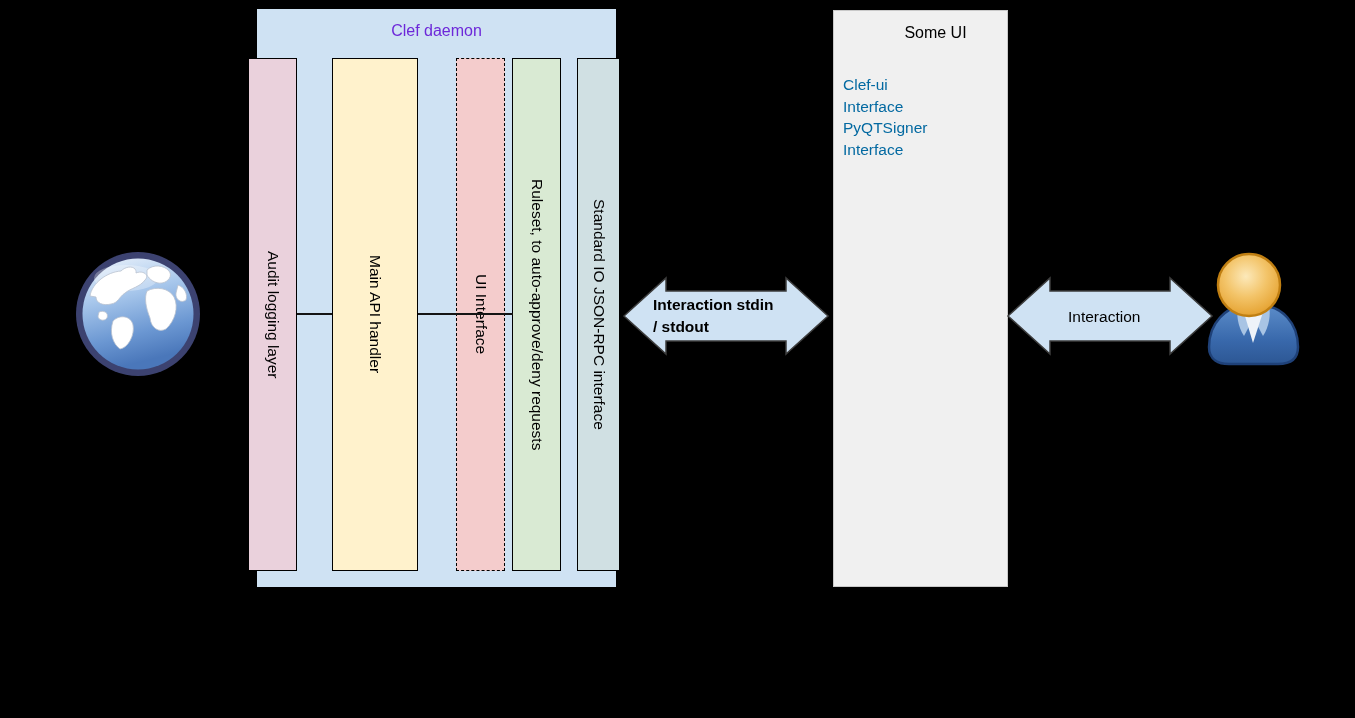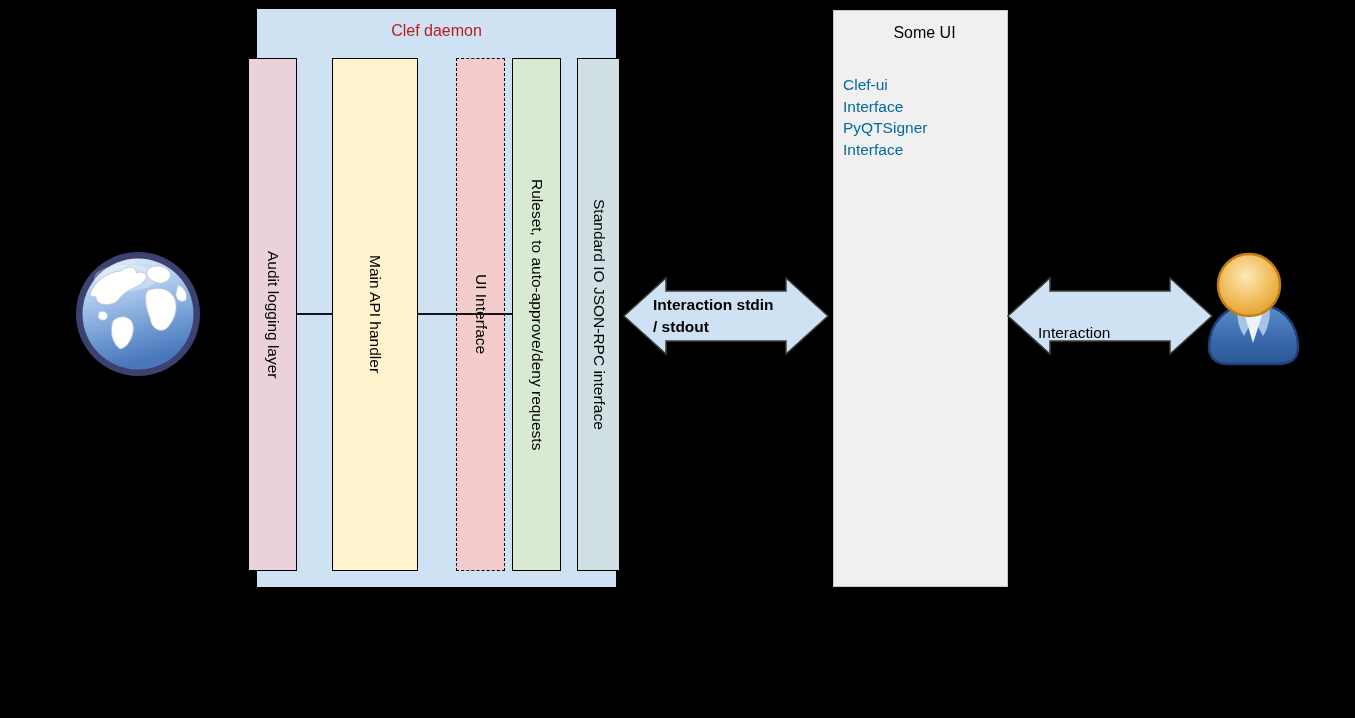--- a/index.html
+++ b/index.html
@@ -11,21 +11,21 @@
   }
   .abs{position:absolute;}
 
   
   .clef-box{
     left:256px;top:8px;width:361px;height:580px;
     border:1px solid #000;box-sizing:border-box;
   }
   .clef-title{
     position:absolute;left:0;top:13px;width:100%;
-    text-align:center;font-size:16px;color:#b91c1c;
+    text-align:center;font-size:16px;color:#6d28d9;
   }
 
   
   .bar{
     position:absolute;top:58px;height:513px;
     border:1px solid #000;box-sizing:border-box;
     display:flex;align-items:center;justify-content:center;
   }
   .bar span{
     writing-mode:vertical-rl;
@@ -42,31 +42,31 @@
   .hline-1{left:297px;top:313px;width:35px;}
   .hline-2{left:418px;top:313px;width:95px;}
   .vtick{position:absolute;left:148px;top:306px;width:2px;height:21px;background:#111;}
 
   
   .someui-box{
     left:833px;top:10px;width:175px;height:577px;
     border:1px solid #c9c9c9;box-sizing:border-box;
   }
   .someui-title{
-    position:absolute;left:4px;top:13px;width:100%;
+    position:absolute;left:15px;top:13px;width:100%;
     text-align:center;font-size:16px;color:#000;
   }
   .someui-list{position:absolute;left:9px;top:63px;}
   .someui-item{font-size:15.5px;line-height:21.7px;color:#0369a1;white-space:nowrap;}
 
   
   .arrow-label{position:absolute;color:#000;font-size:15.5px;line-height:22px;}
   .arrow-label div{white-space:nowrap;}
   .arrow1-label{left:653px;top:294px;font-weight:bold;}
-  .arrow2-label{left:1038px;top:306px;margin-top:16px;}
+  .arrow2-label{left:1068px;top:306px;}
 
   svg{display:block;}
 </style>
 </head>
 <body>
 
 <div class="abs clef-box" style="background-color: rgb(207, 226, 243);">
   <div class="clef-title">Clef daemon</div>
 </div>
 

